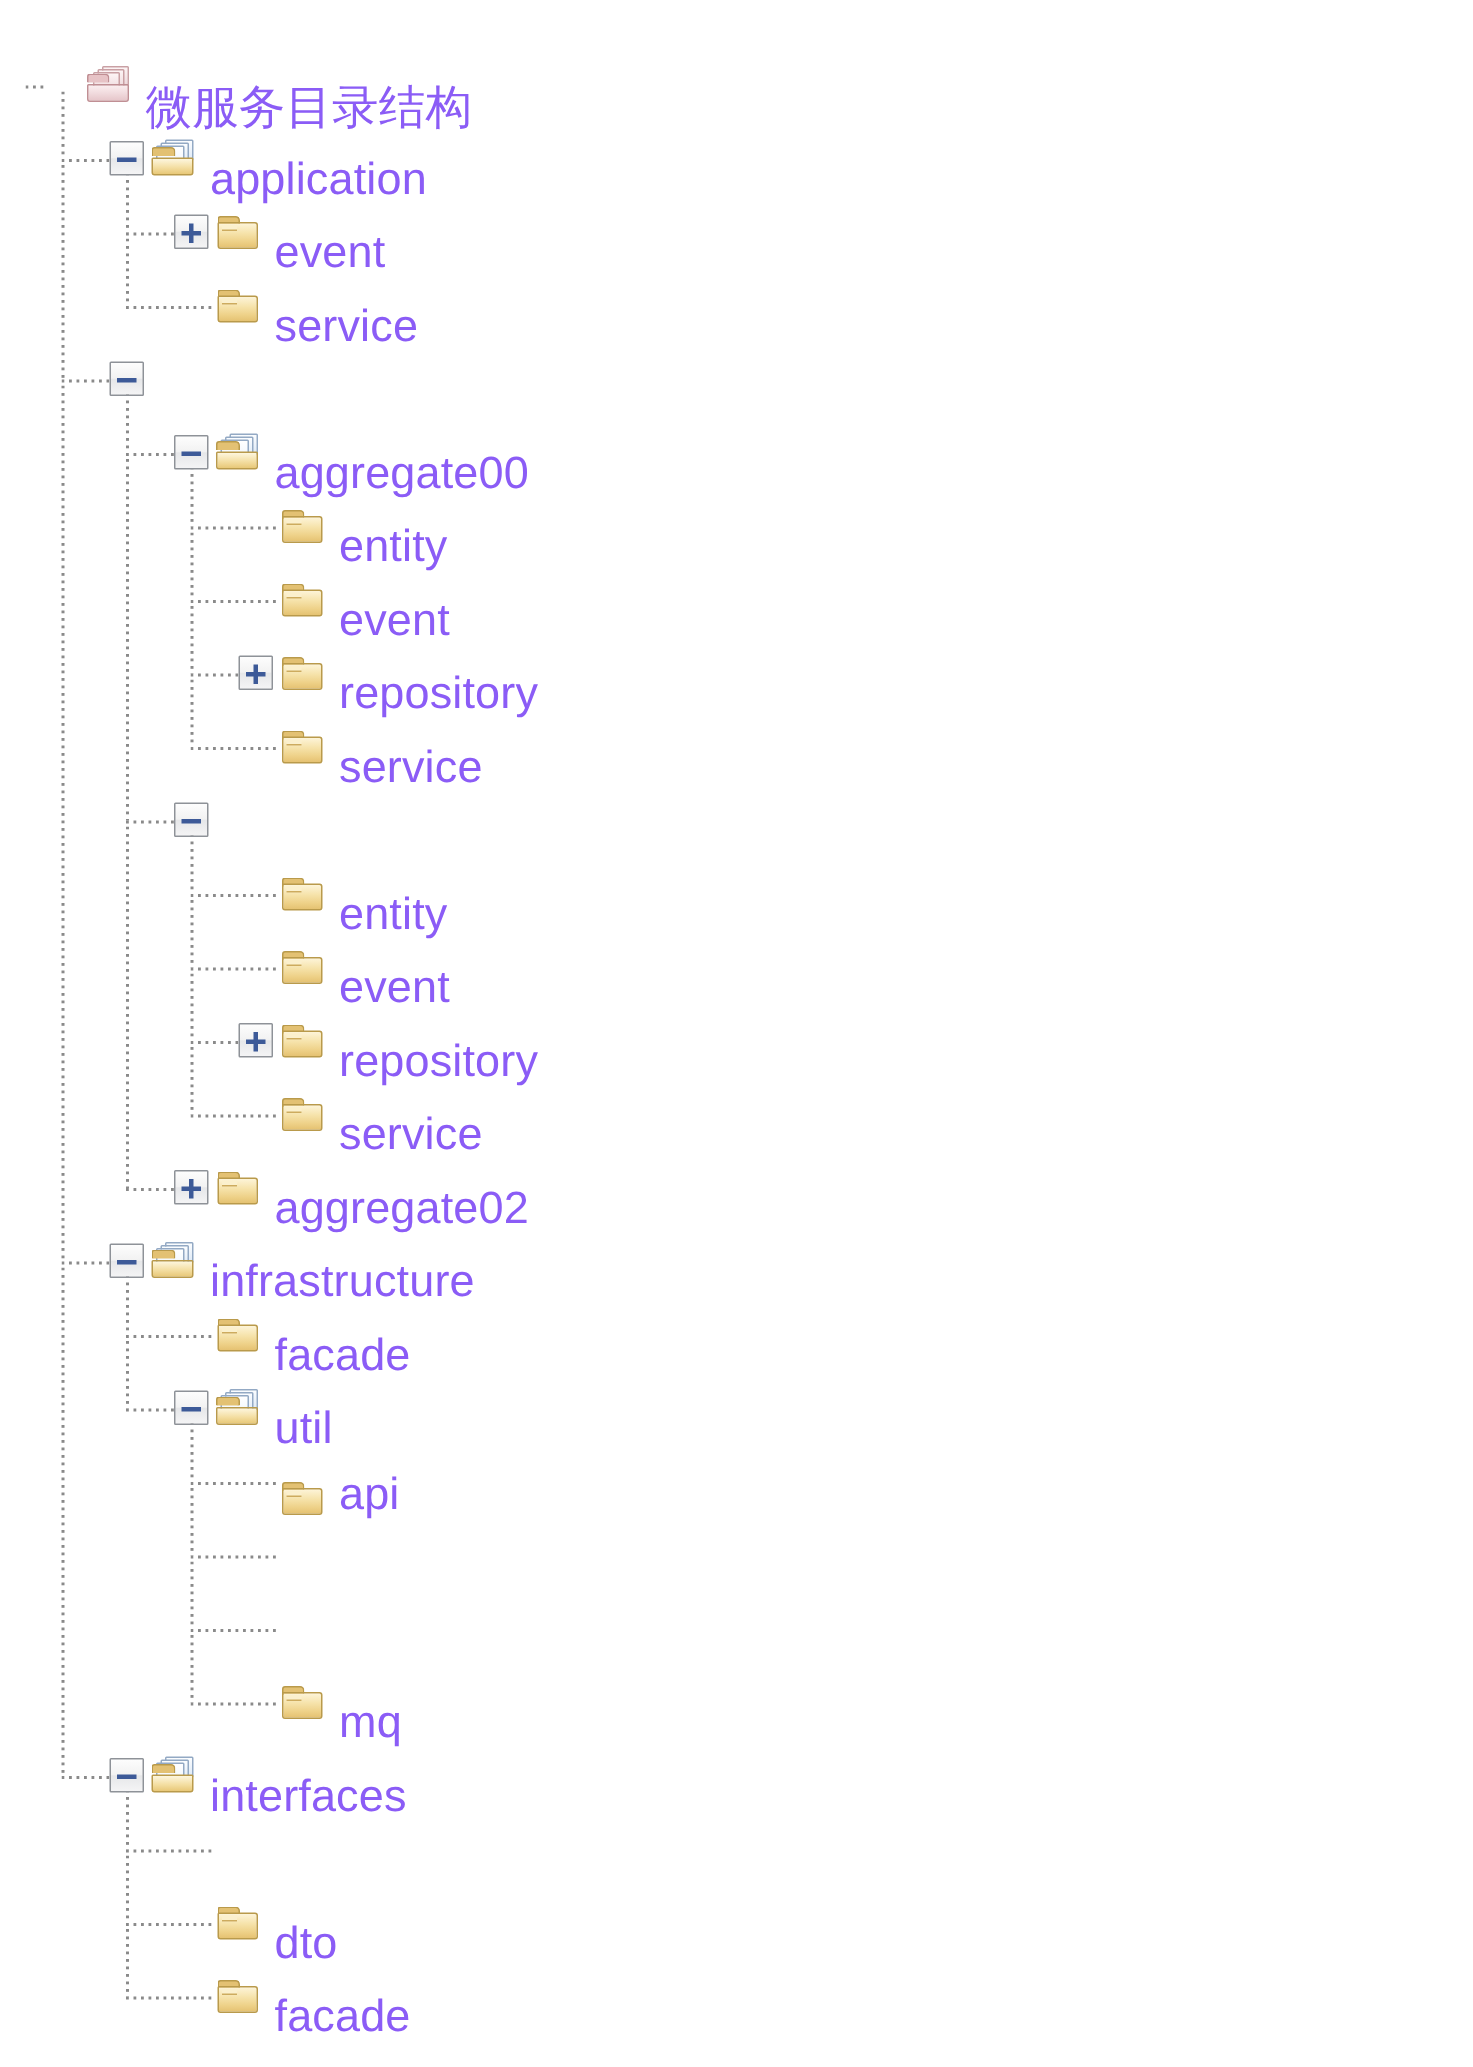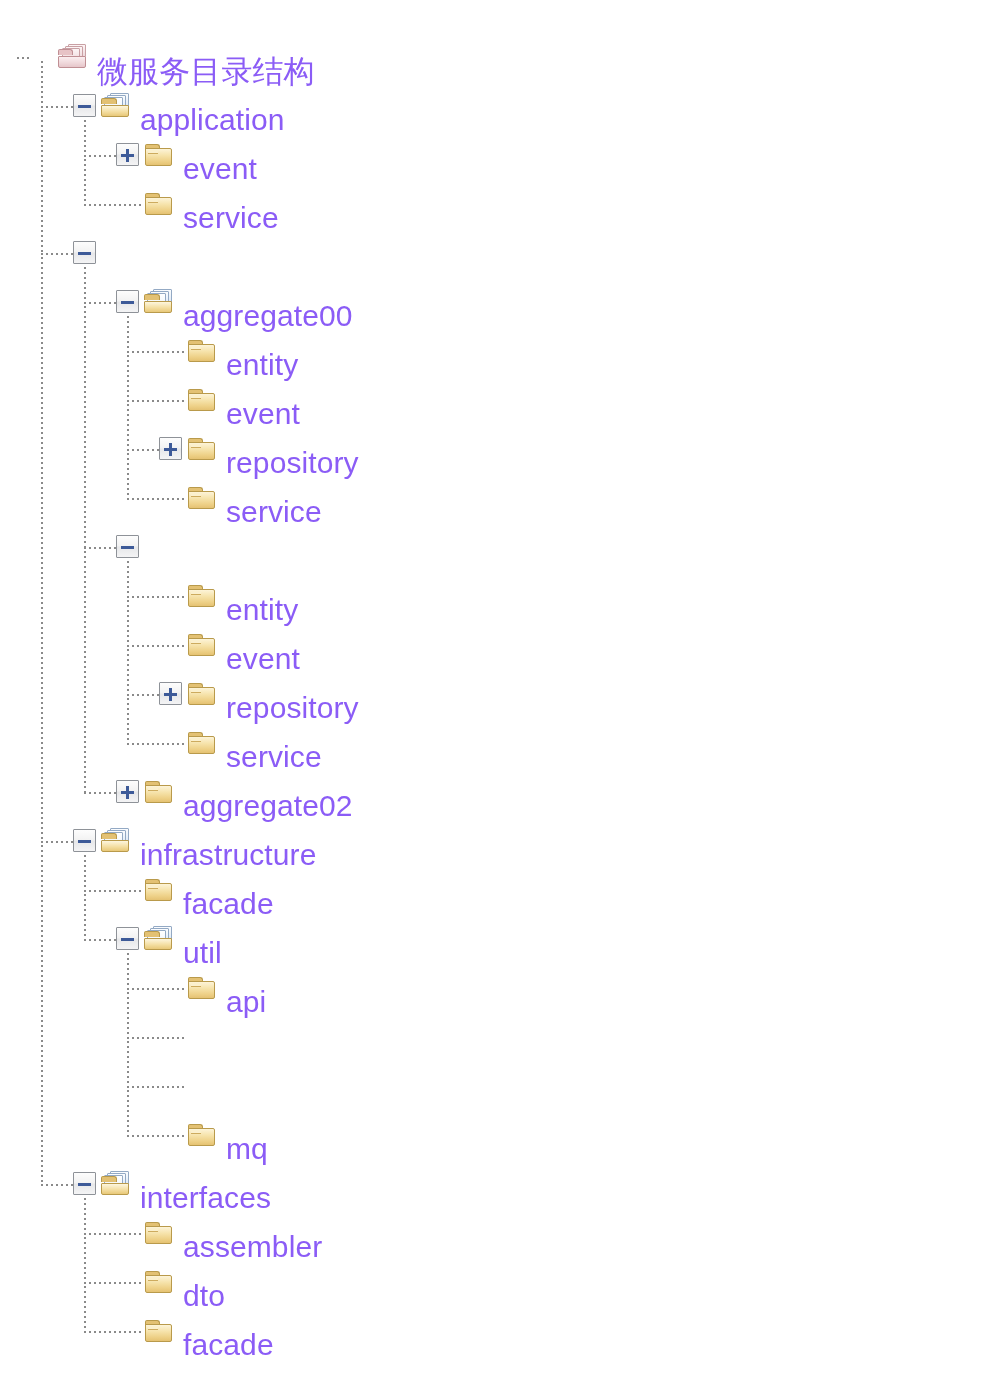--- a/index.html
+++ b/index.html
@@ -302,21 +302,21 @@
     <div class="row" style="top: 914px; left: 144px; text-align: center;">
       <span class="icon fold-open">
         <span class="page p1"></span>
         <span class="page p2"></span>
         <span class="page p3"></span>
         <span class="back"></span>
         <span class="front"></span>
       </span>
       <span class="label">util</span>
     </div>
-    <div class="row" style="top: 963px; left: 187px;">
+    <div class="row" style="top: 963px; left: 187px; align-items: flex-end;">
       <span class="icon fold-closed">
         <span class="tab"></span>
         <span class="body"></span>
       </span>
       <span class="label">api</span>
     </div>
     <div class="row" style="top: 1110px; left: 187px;">
       <span class="icon fold-closed">
         <span class="tab"></span>
         <span class="body"></span>
@@ -327,27 +327,20 @@
     <div class="row" style="top: 1159px; left: 101px;">
       <span class="icon fold-open">
         <span class="page p1"></span>
         <span class="page p2"></span>
         <span class="page p3"></span>
         <span class="back"></span>
         <span class="front"></span>
       </span>
       <span class="label">interfaces</span>
     </div>
-    <div class="row" style="top: 1208px; left: 144px;">
-      <span class="icon fold-closed">
-        <span class="tab"></span>
-        <span class="body"></span>
-      </span>
-      <span class="label">assembler</span>
-    </div>
     <div class="row" style="top: 1257px; left: 144px;">
       <span class="icon fold-closed">
         <span class="tab"></span>
         <span class="body"></span>
       </span>
       <span class="label">dto</span>
     </div>
     <div class="row" style="top: 1306px; left: 144px;">
       <span class="icon fold-closed">
         <span class="tab"></span>

